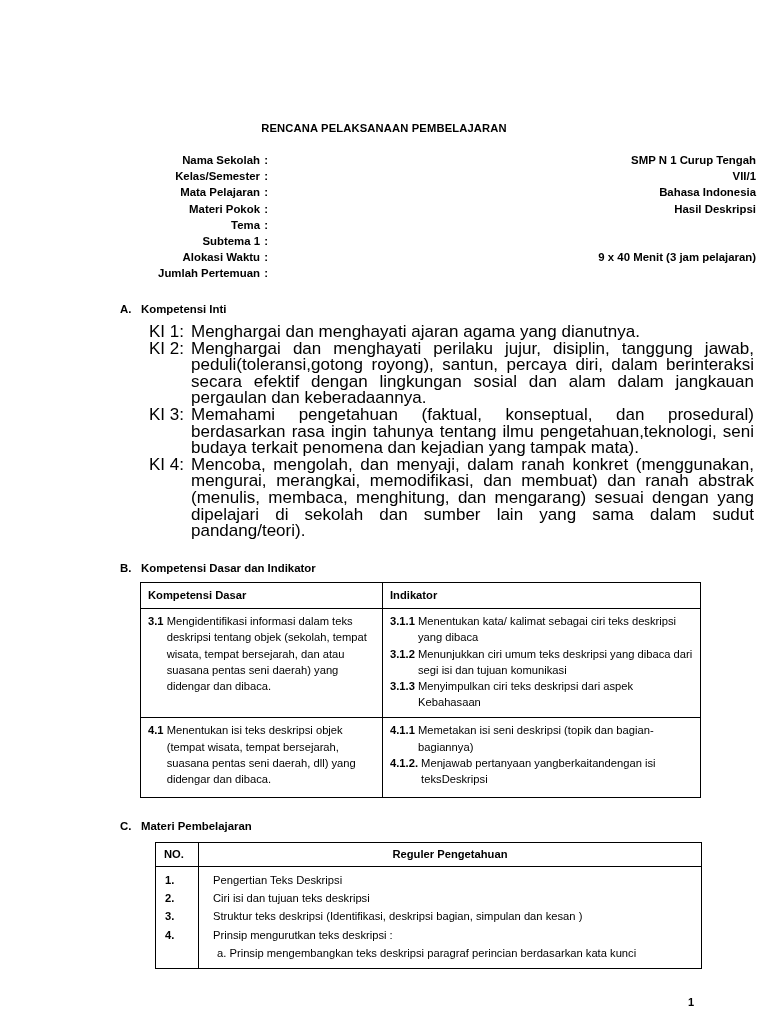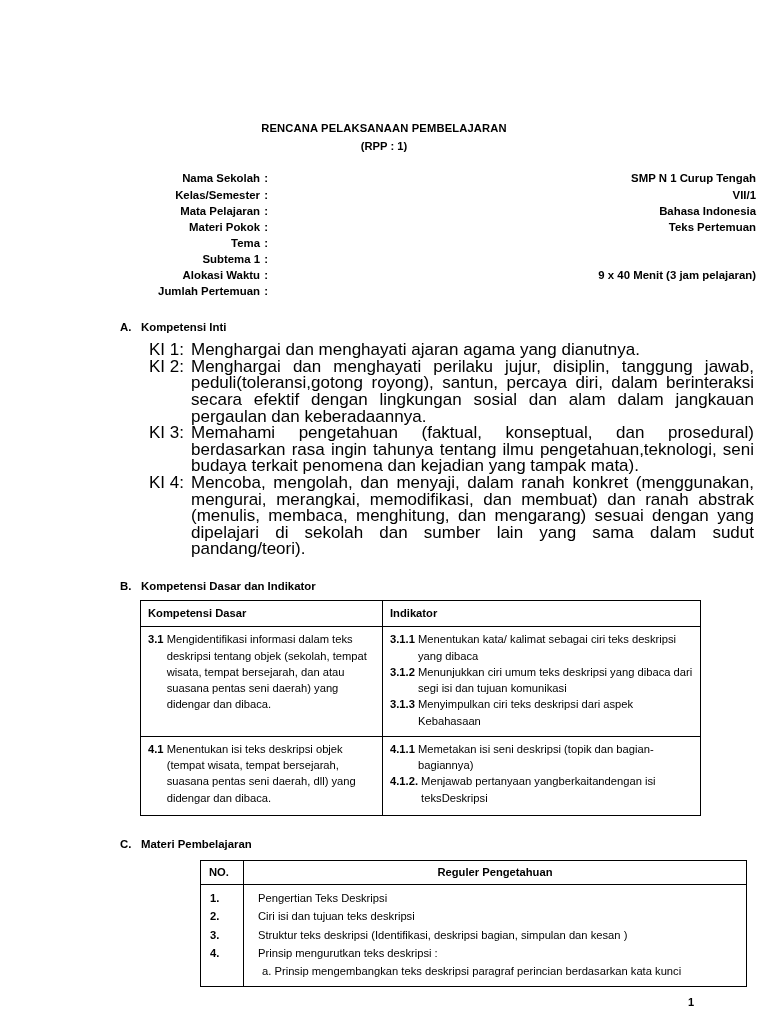--- a/index.html
+++ b/index.html
@@ -162,21 +162,20 @@
     white-space: pre;
   }
   .ind-body { flex: 1 1 auto; }
   .cell-pad-bottom-1 { height: 18px; }
   .cell-pad-bottom-2 { height: 4px; }
 
   
   .tbl-wrap-materi {
     margin-top: 8px;
     padding-left: 143px;
-    margin-left: 45px;
   }
   table.materi-table { width: 546px; }
   table.materi-table col.m1 { width: 43px; }
   table.materi-table col.m2 { width: 503px; }
   table.materi-table th.hd-no {
     font-weight: bold;
     text-align: left;
     padding: 3px 6px 4px 8px;
   }
   table.materi-table th.hd-reg {
@@ -216,42 +215,41 @@
     font-size: 11px;
     font-weight: bold;
   }
 </style>
 </head>
 <body>
 
 <div class="page">
 
   <h1 class="doc-title">RENCANA PELAKSANAAN PEMBELAJARAN</h1>
-  <div class="doc-subtitle">(RPP :  1)</div>
 
   <div class="meta-block">
     <div class="meta-row">
       <span class="meta-label">Nama Sekolah</span>
       <span class="meta-sep">:</span>
       <span class="meta-value">SMP N 1 Curup Tengah</span>
     </div>
     <div class="meta-row">
       <span class="meta-label">Kelas/Semester</span>
       <span class="meta-sep">:</span>
       <span class="meta-value">VII/1</span>
     </div>
     <div class="meta-row">
       <span class="meta-label">Mata Pelajaran</span>
       <span class="meta-sep">:</span>
       <span class="meta-value">Bahasa Indonesia</span>
     </div>
     <div class="meta-row">
       <span class="meta-label">Materi Pokok</span>
       <span class="meta-sep">:</span>
-      <span class="meta-value">Teks Pertemuan</span>
+      <span class="meta-value">Hasil Deskripsi</span>
     </div>
     <div class="meta-row">
       <span class="meta-label">Tema</span>
       <span class="meta-sep">:</span>
     </div>
     <div class="meta-row">
       <span class="meta-label">Subtema 1</span>
       <span class="meta-sep">:</span>
     </div>
     <div class="meta-row">

